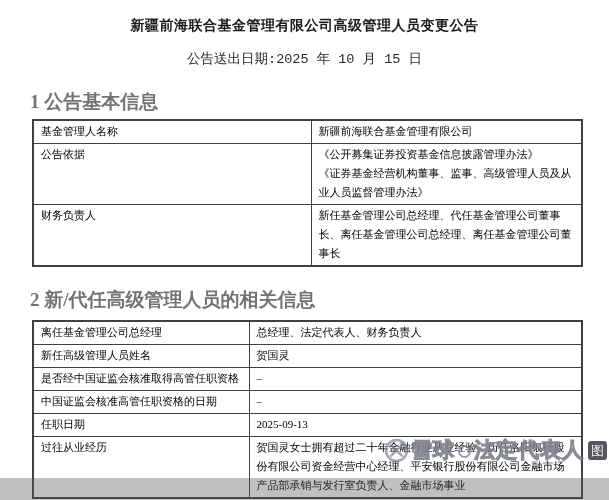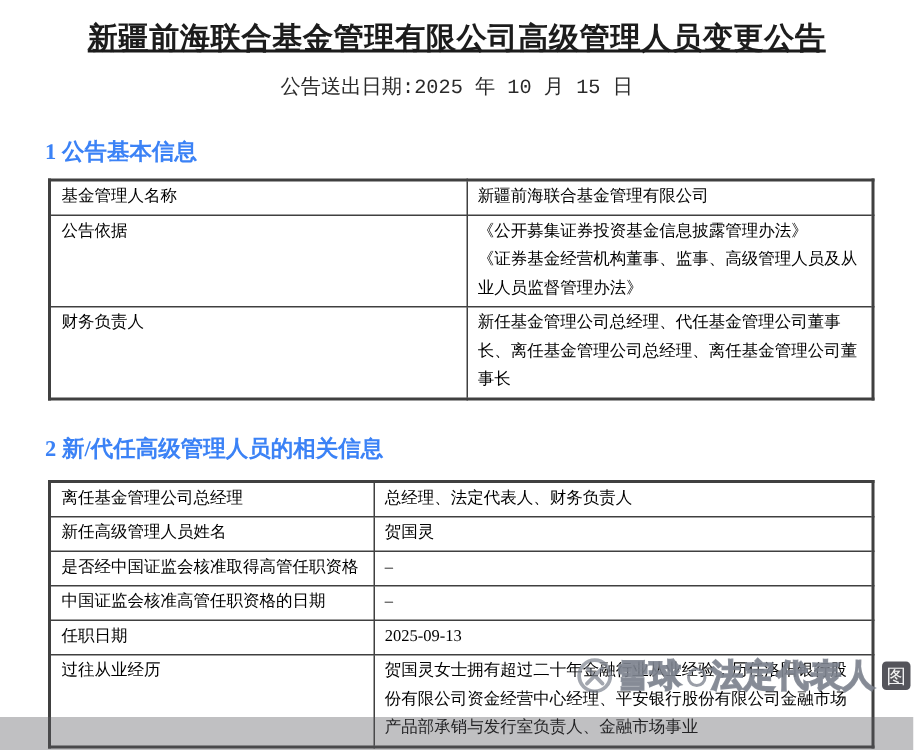--- a/index.html
+++ b/index.html
@@ -10,40 +10,39 @@
     overflow: hidden;
     background: #ffffff;
     font-family: "Liberation Serif", "DejaVu Serif", serif;
     color: #262626;
   }
   body { position: relative; }
 
   .doc-title {
     margin: 14px 24px 0;
     text-align: center;
-    font-size: 20px;
+    font-size: 14px;
     font-weight: bold;
     color: #1c1c1c;
     letter-spacing: 0.5px;
     line-height: 24px;
-    text-decoration: underline;
   }
   .doc-date {
     margin-top: 13px;
     text-align: center;
     font-size: 13.5px;
     color: #2a2a2a;
     line-height: 18px;
     font-family: Liberation Mono, monospace;
   }
   .sec-heading {
     margin: 23px 0 0 30px;
-    font-size: 15px;
+    font-size: 19px;
     font-weight: bold;
-    color: #3b82f6;
+    color: #737373;
     line-height: 20px;
   }
   .sec-heading.second { }
 
   table.info {
     border-collapse: collapse;
     table-layout: fixed;
     width: 551px;
     margin: 7px 0 0 32px;
     border: 2px solid #404040;

